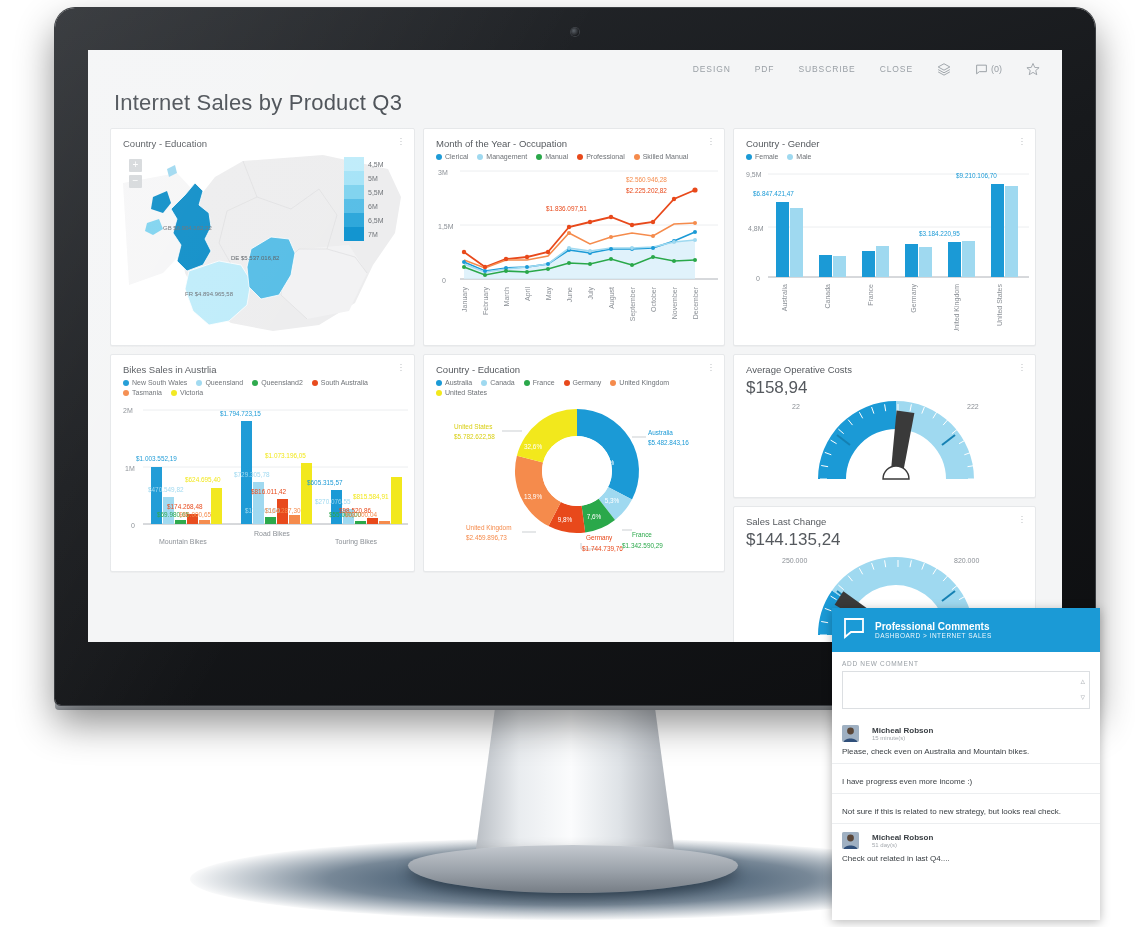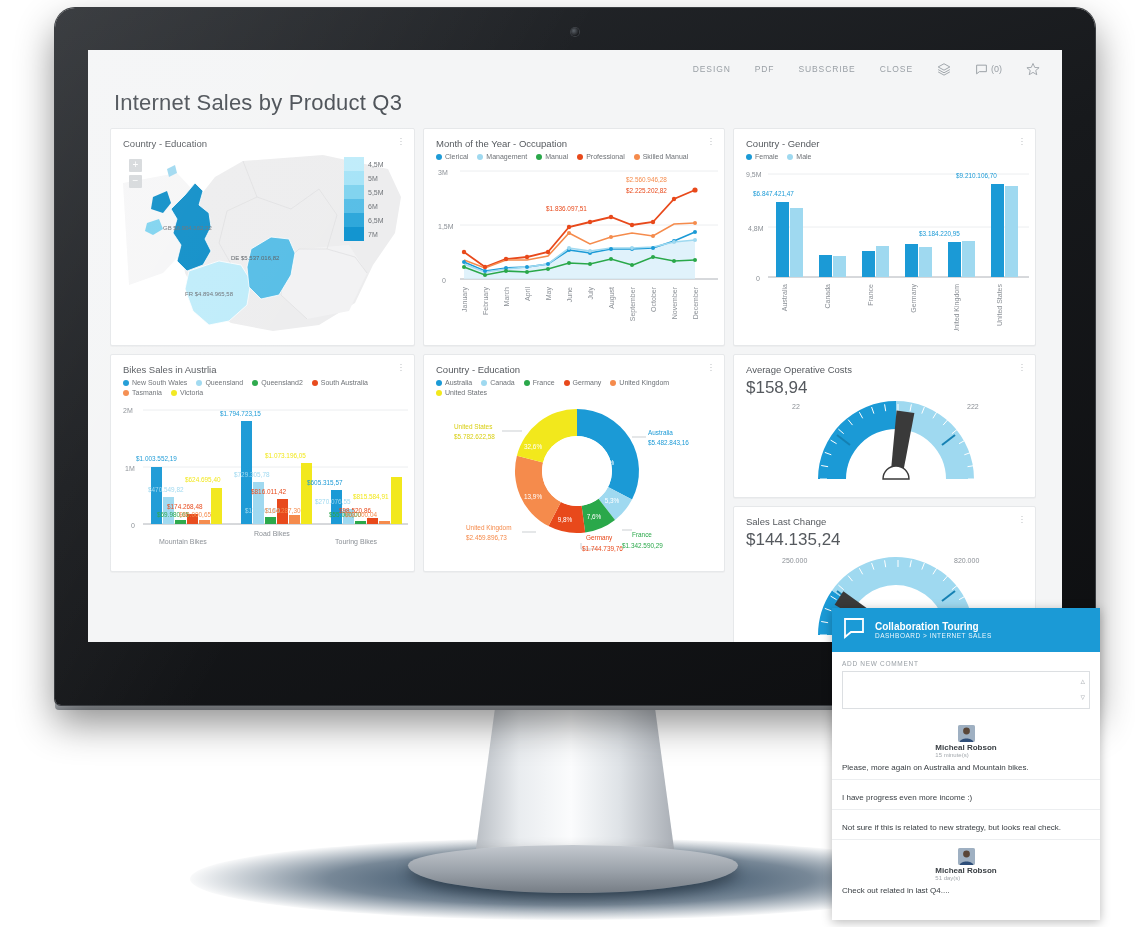--- a/index.html
+++ b/index.html
@@ -115,21 +115,21 @@
   #cm-head{ background:#1b9ad6; color:#fff; padding:8px 10px; display:flex; gap:9px; align-items:center; }
   #cm-title{ font-size:10px; font-weight:bold; }
   #cm-crumb{ font-size:6.5px; letter-spacing:.5px; opacity:.92; }
   #cm-addlabel{ font-size:6.5px; color:#9aa0a6; letter-spacing:.7px; padding:8px 10px 4px; }
   #cm-input{
     margin:0 10px; height:38px; border:1px solid #dcdfe2; position:relative; cursor:text;
   }
   .cm-arrow{ position:absolute; right:4px; color:#b6babe; font-size:9px; }
   .cm-item{ padding:8px 10px 7px; border-top:1px solid #eceef0; }
   .cm-item:first-of-type{ border-top:none; }
-  .cm-top{ display:flex; gap:1px; align-items:center;flex-direction:column; }
+  .cm-top{ display:flex; gap:13px; align-items:center; }
   .avatar{ width:17px; height:17px; border-radius:2px; background:#c8cdd2; overflow:hidden; }
   .cm-name{ font-size:8px; color:#3b4045; font-weight:bold; }
   .cm-time{ font-size:6px; color:#a3a8ad; }
   .cm-text{ font-size:8px; color:#3b4045; margin-top:5px; }
 </style>
 </head>
 <body>
 
 <div id="desk-shadow"></div>
 <div id="stand-neck"></div>
@@ -706,21 +706,21 @@
 </div>
 
 <div id="comments">
   <div id="cm-head">
     <span>
       <svg width="24" height="24" viewBox="0 0 24 24" fill="none" stroke="#ffffff" stroke-width="1.8">
         <path d="M3 3h18v13H9l-6 5z"></path>
       </svg>
     </span>
     <div>
-      <div id="cm-title">Collaboration Touring</div>
+      <div id="cm-title">Professional Comments</div>
       <div id="cm-crumb">DASHBOARD &gt; INTERNET SALES</div>
     </div>
   </div>
 
   <div id="cm-addlabel">ADD NEW COMMENT</div>
   <div id="cm-input">
     <span class="cm-arrow" style="top:4px;">▵</span>
     <span class="cm-arrow" style="top:20px;">▿</span>
   </div>
 
@@ -732,21 +732,21 @@
               <rect width="17" height="17" fill="#9fb0c2"></rect>
               <circle cx="8.5" cy="6" r="3.4" fill="#5a4638"></circle>
               <path d="M1.6,17 C2.6,12.2 14.4,12.2 15.4,17 Z" fill="#2f4f7a"></path>
             </svg>
         </span>
         <div>
           <div class="cm-name">Micheal Robson</div>
           <div class="cm-time">15 minute(s)</div>
         </div>
       </div>
-      <div class="cm-text">Please, more again on Australia and Mountain bikes.</div>
+      <div class="cm-text">Please, check even on Australia and Mountain bikes.</div>
     </div>
 
     <div class="cm-item">
       <div class="cm-text">I have progress even more income :)</div>
     </div>
 
     <div class="cm-item">
       <div class="cm-text">Not sure if this is related to new strategy, but looks real check.</div>
     </div>
 

